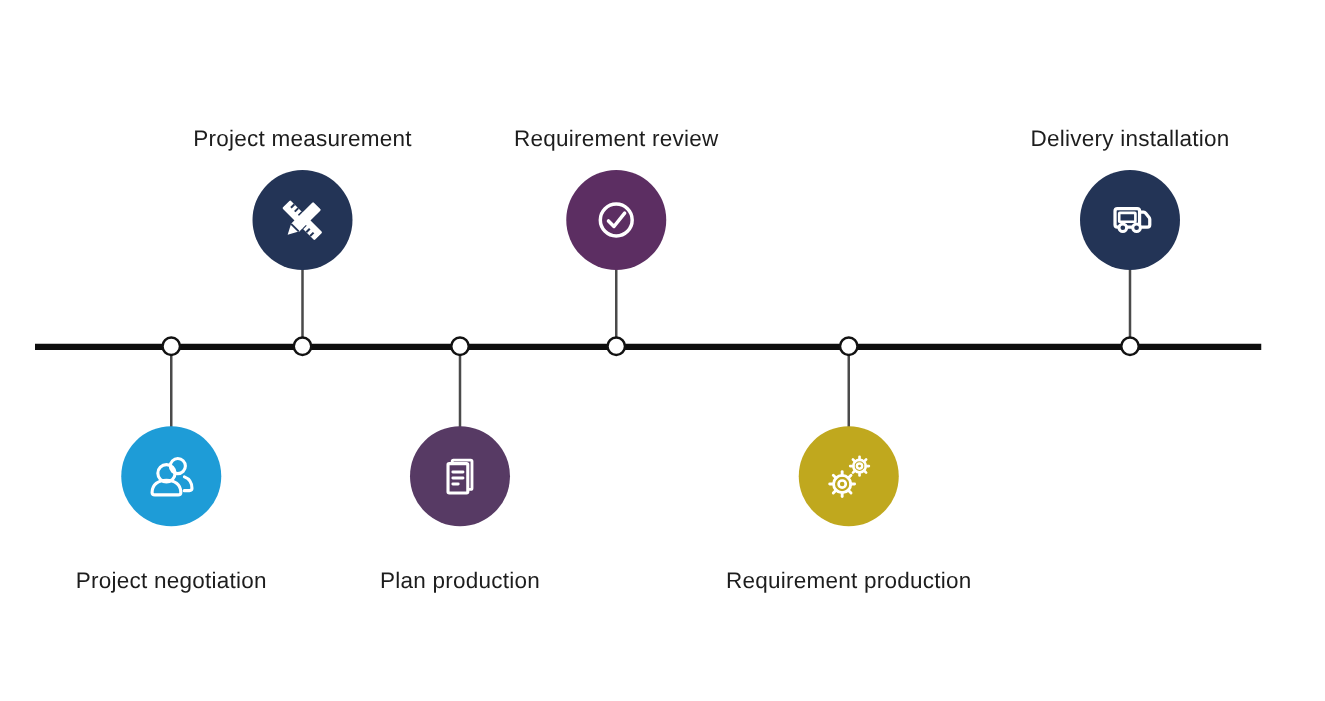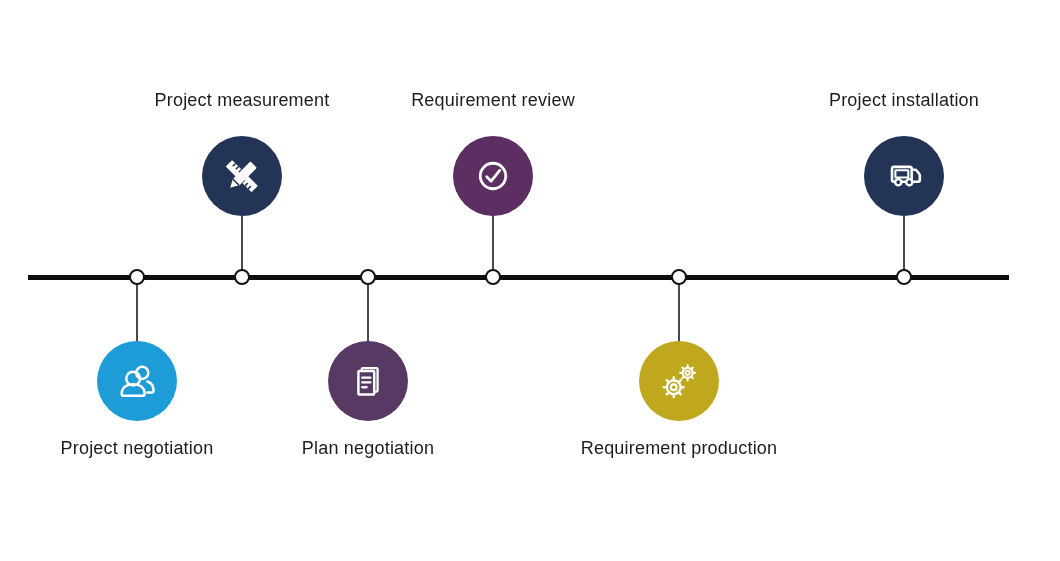--- a/index.html
+++ b/index.html
@@ -40,22 +40,22 @@
   .above .m-circle{top:136px;}
   .below .m-circle{top:341px;}
   .m-icon{display:flex;}
   .m-icon svg{width:46px;height:46px;display:block;}
   .m-label{
     position:absolute;transform:translateX(-50%);
     white-space:nowrap;
     font-size:18px;line-height:22px;letter-spacing:0.2px;
     color:#1d1d1d;z-index:3;
   }
-  .above .m-label{top:89px;}
-  .below .m-label{top:437px;text-align:center;}
+  .above .m-label{top:100px;}
+  .below .m-label{top:453px;text-align:center;}
 </style>
 </head>
 <body>
 
 <div id="stage" style="background: rgb(255, 255, 255);">
   <div class="timeline-line" style="background: rgb(14, 14, 14);"></div>
 <div class="milestone below" style="left: 137px;">
     <div class="m-label">Project negotiation</div>
     <div class="m-circle" style="background: rgb(30, 156, 215); color: rgb(30, 156, 215);">
       <span class="m-icon">
@@ -91,21 +91,21 @@
               <path d="M15 19.5 L6.5 24 L15 28.5 Z" fill="#fff"></path>
               <line x1="15" y1="19.5" x2="15" y2="28.5" stroke="currentColor" stroke-width="1.6"></line>
             </g>
           </svg>
         </span>
     </div>
     <div class="m-stem" style="background: rgb(74, 74, 74);"></div>
     <div class="m-node" style="background: rgb(255, 255, 255); border-color: rgb(18, 18, 18);"></div>
   </div>
     <div class="milestone below" style="left: 368px;">
-    <div class="m-label">Plan negotiation</div>
+    <div class="m-label">Plan production</div>
     <div class="m-circle" style="background: rgb(87, 58, 100); color: rgb(87, 58, 100);">
       <span class="m-icon">
           <svg viewBox="0 0 48 48" fill="none" stroke="#fff" stroke-linecap="round" stroke-linejoin="round">
             <rect x="17.5" y="10.5" width="16.5" height="24.5" rx="1" stroke-width="2.4"></rect>
             <rect x="14" y="13.5" width="16.5" height="24.5" rx="1" stroke-width="2.6" fill="currentColor"></rect>
             <line x1="18" y1="20.5" x2="26.5" y2="20.5" stroke-width="2.4"></line>
             <line x1="18" y1="25.5" x2="26.5" y2="25.5" stroke-width="2.4"></line>
             <line x1="18" y1="30.5" x2="22.5" y2="30.5" stroke-width="2.4"></line>
           </svg>
         </span>
@@ -155,21 +155,21 @@
               <line x1="36.7" y1="19.2" x2="38.5" y2="21"></line>
               <line x1="29.3" y1="19.2" x2="27.5" y2="21"></line>
             </g>
           </svg>
         </span>
     </div>
     <div class="m-stem" style="background: rgb(74, 74, 74);"></div>
     <div class="m-node" style="background: rgb(255, 255, 255); border-color: rgb(18, 18, 18);"></div>
   </div>
     <div class="milestone above" style="left: 904px;">
-    <div class="m-label">Project installation</div>
+    <div class="m-label">Delivery installation</div>
     <div class="m-circle" style="background: rgb(35, 52, 86); color: rgb(35, 52, 86);">
       <span class="m-icon">
           <svg viewBox="0 0 48 48" fill="none" stroke="#fff" stroke-linejoin="round">
             <rect x="11.5" y="14.5" width="20.5" height="15.5" rx="2" stroke-width="2.7"></rect>
             <rect x="15" y="18" width="13.5" height="7.5" rx="0.5" stroke-width="2.2"></rect>
             <path d="M32 17.5 h3.4 c.7 0 1.3.3 1.7.8 l2.7 3.4 c.4.5.7 1.2.7 1.9 v4.4 c0 1.1-.9 2-2 2 h-6.5" stroke-width="2.7"></path>
             <circle cx="18" cy="30.5" r="3.2" fill="currentColor" stroke-width="2.5"></circle>
             <circle cx="29.5" cy="30.5" r="3.2" fill="currentColor" stroke-width="2.5"></circle>
           </svg>
         </span>

